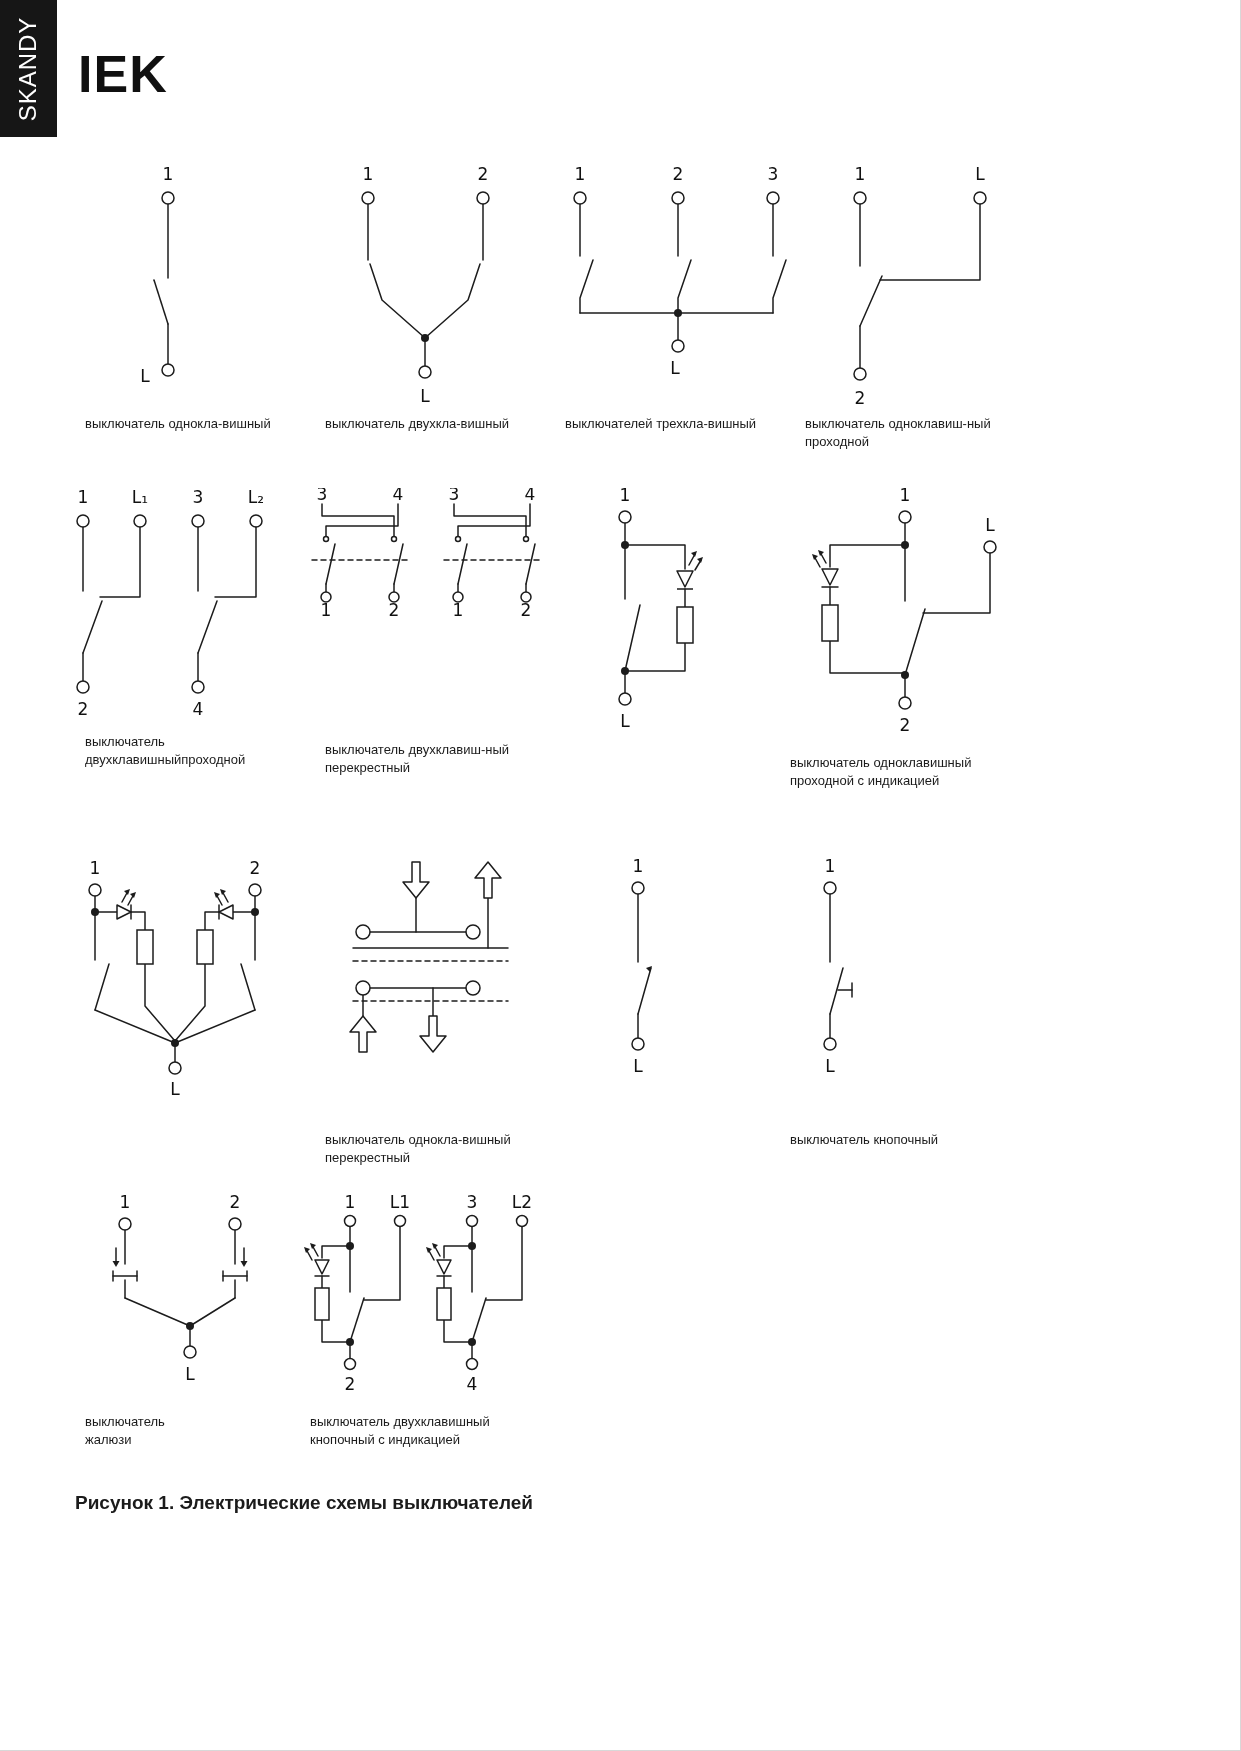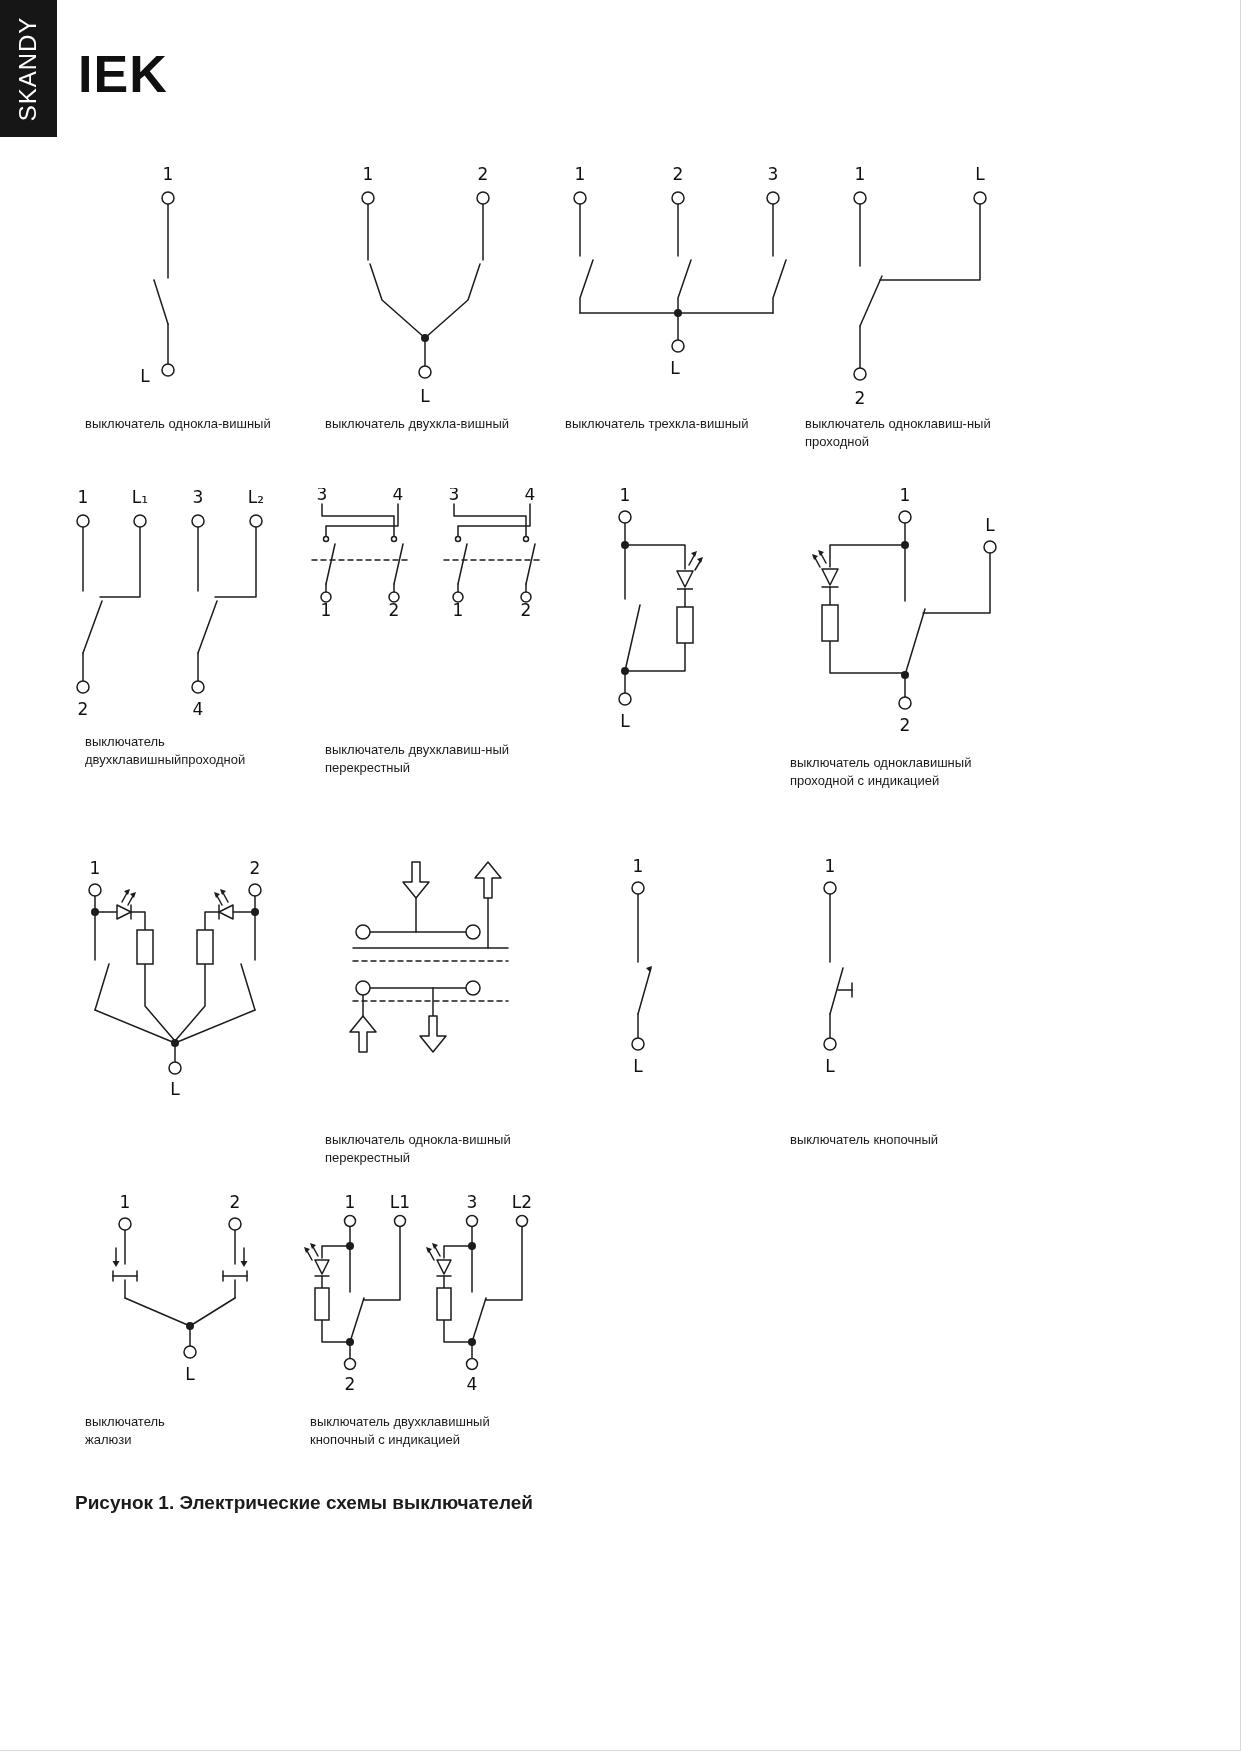--- a/index.html
+++ b/index.html
@@ -438,21 +438,21 @@
       <circle class="term" cx="222" cy="29" r="5.5"></circle>
       <circle class="nd" cx="172" cy="54" r="4"></circle>
       <circle class="nd" cx="172" cy="150" r="4"></circle>
       <circle class="term" cx="172" cy="172" r="5.5"></circle>
       <text class="lbl" x="172" y="198">4</text>
     </svg>
   </figure>
 
   <div class="cap" style="left:85px;top:415px;width:235px">выключатель однокла-вишный</div>
   <div class="cap" style="left:325px;top:415px;width:235px">выключатель двухкла-вишный</div>
-  <div class="cap" style="left:565px;top:415px;width:235px">выключатель трехкла-вишный</div>
+  <div class="cap" style="left:565px;top:415px;width:235px">выключателей трехкла-вишный</div>
   <div class="cap" style="left:805px;top:415px;width:235px">выключатель одноклавиш-ный
 проходной</div>
 
   <div class="cap" style="left:85px;top:733px;width:250px">выключатель
 двухклавишныйпроходной</div>
   <div class="cap" style="left:325px;top:741px;width:235px">выключатель двухклавиш-ный
 перекрестный</div>
   <div class="cap" style="left:790px;top:754px;width:250px">выключатель одноклавишный
 проходной с индикацией</div>
 

